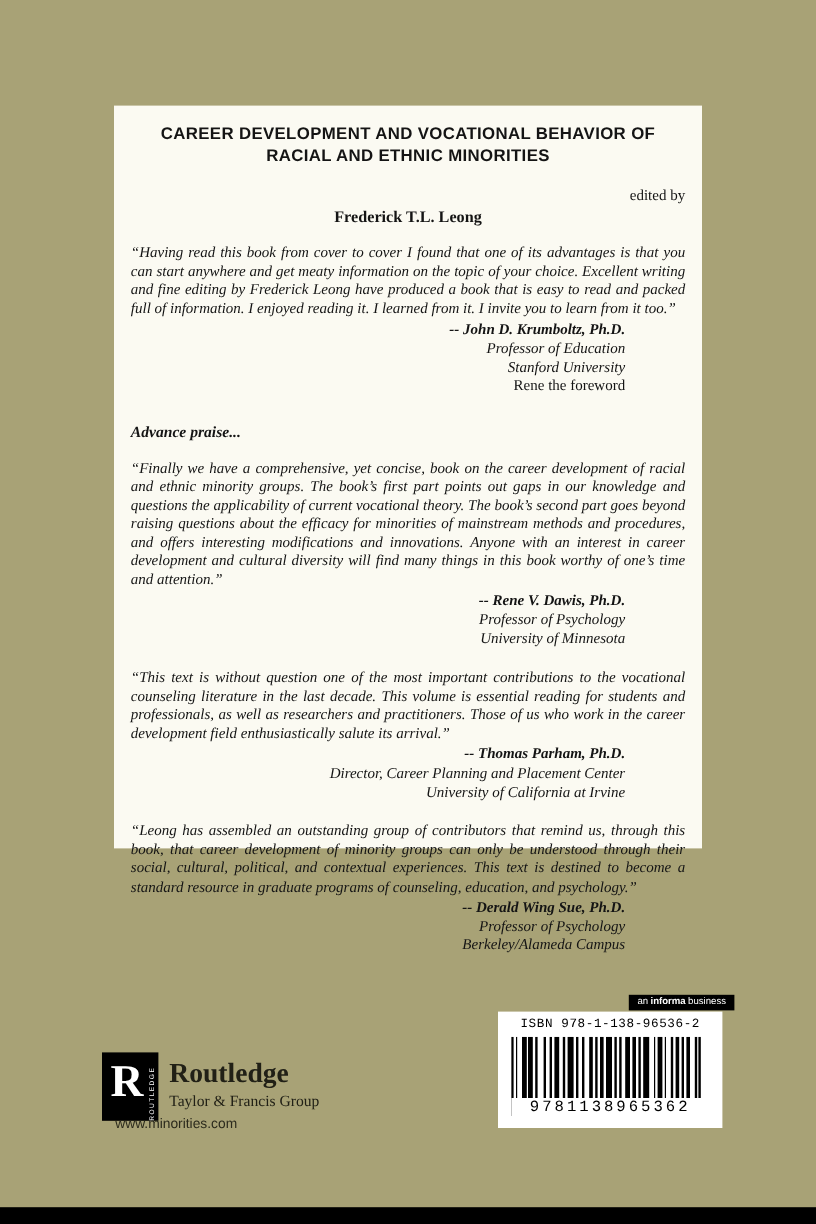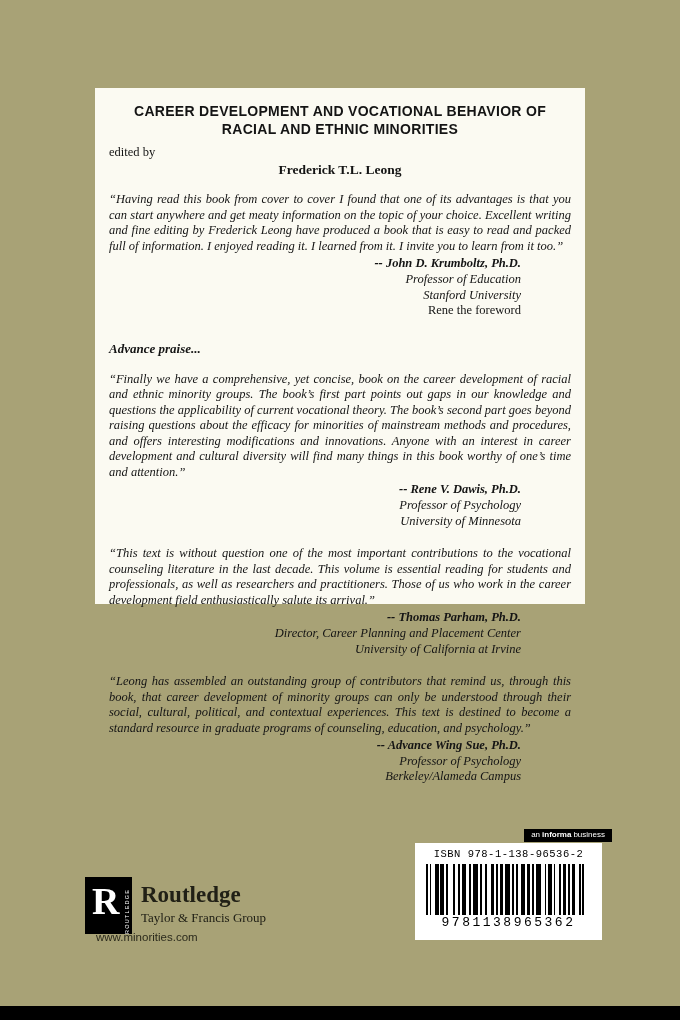--- a/index.html
+++ b/index.html
@@ -10,39 +10,39 @@
   .page{
     position:relative;
     width:680px;height:1020px;
     background:#a8a276;
     overflow:hidden;
     margin:0 auto;
   }
   
   .panel{
     position:absolute;
-    left:95px;top:88px;width:490px;height:516px;
+    left:95px;top:88px;width:490px;height:619px;
     background:#fbfaf2;
     box-sizing:border-box;
     padding:12px 14px;
     color:#141414;
   }
   .title{
     text-align:center;
     font-family:"Liberation Sans", sans-serif;
     font-weight:bold;
     font-size:14px;
     line-height:1.3;
     letter-spacing:.3px;
     margin-top:2px;
   }
   .edited-by{
-    text-align:left;
+    text-align:right;
     font-size:12.5px;
-    margin-top:7px;
+    margin-top:18px;
   }
   .editor{
     text-align:center;
     font-size:13.5px;
     font-weight:bold;
     margin-top:2px;
   }
   .quote{
     font-style:italic;
     font-size:12.5px;
@@ -199,21 +199,21 @@
 
     <p class="quote later">“This text is without question one of the most important contributions to the vocational counseling literature in the last decade. This volume is essential reading for students and professionals, as well as researchers and practitioners. Those of us who work in the career development field enthusiastically salute its arrival.”</p>
     <div class="attr">
       <div class="attr-name">-- Thomas Parham, Ph.D.</div>
       <div class="attr-line">Director, Career Planning and Placement Center</div>
       <div class="attr-line">University of California at Irvine</div>
     </div>
 
     <p class="quote later">“Leong has assembled an outstanding group of contributors that remind us, through this book, that career development of minority groups can only be understood through their social, cultural, political, and contextual experiences. This text is destined to become a standard resource in graduate programs of counseling, education, and psychology.”</p>
     <div class="attr">
-      <div class="attr-name">-- Advance Wing Sue, Ph.D.</div>
+      <div class="attr-name">-- Derald Wing Sue, Ph.D.</div>
       <div class="attr-line">Professor of Psychology</div>
       <div class="attr-line">Berkeley/Alameda Campus</div>
     </div>
 
   </div>
 
   <div class="logo-square">
     <span class="logo-r">R</span>
     <span class="logo-vertical">ROUTLEDGE</span>
   </div>

